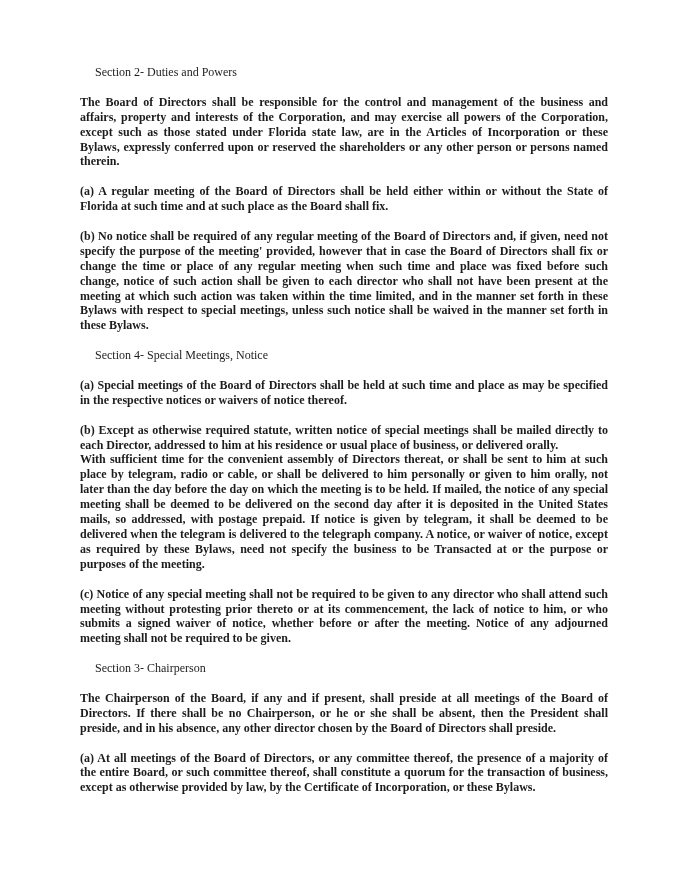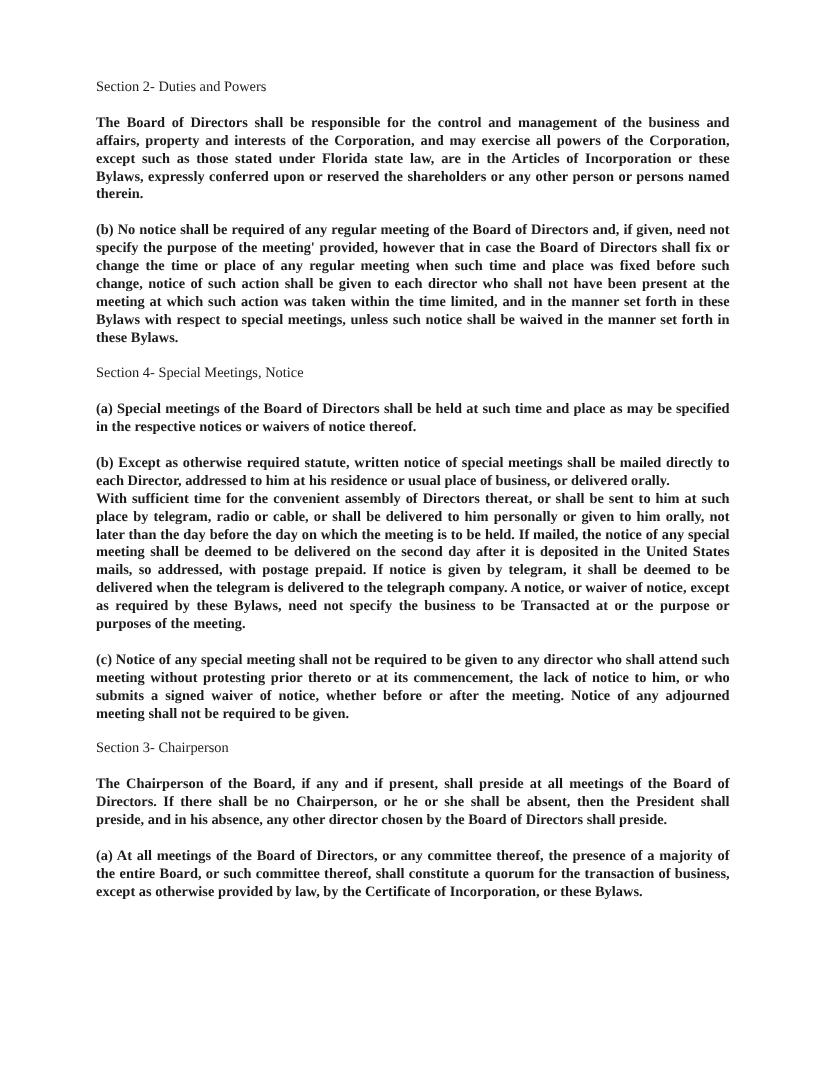--- a/index.html
+++ b/index.html
@@ -21,33 +21,35 @@
     color: #1c1c1c;
     overflow: hidden;
   }
   .block {
     margin: 0 0 14.9px 0;
     white-space: pre-line;
   }
   .heading {
     text-align: left;
     font-weight: normal;
+    margin-left: 15px;
   }
   .para {
     text-align: justify;
     font-weight: bold;
   }
 </style>
 </head>
 <body>
 
 <div class="page">
   <div class="block heading">Section 2- Duties and Powers</div>
   <div class="block para">The Board of Directors shall be responsible for the control and management of the business and affairs, property and interests of the Corporation, and may exercise all powers of the Corporation, except such as those stated under Florida state law, are in the Articles of Incorporation or these Bylaws, expressly conferred upon or reserved the shareholders or any other person or persons named therein.</div>
 
+  <div class="block para">(a) A regular meeting of the Board of Directors shall be held either within or without the State of Florida at such time and at such place as the Board shall fix.</div>
   <div class="block para">(b) No notice shall be required of any regular meeting of the Board of Directors and, if given, need not specify the purpose of the meeting' provided, however that in case the Board of Directors shall fix or change the time or place of any regular meeting when such time and place was fixed before such change, notice of such action shall be given to each director who shall not have been present at the meeting at which such action was taken within the time limited, and in the manner set forth in these Bylaws with respect to special meetings, unless such notice shall be waived in the manner set forth in these Bylaws.</div>
 
   <div class="block heading">Section 4- Special Meetings, Notice</div>
   <div class="block para">(a) Special meetings of the Board of Directors shall be held at such time and place as may be specified in the respective notices or waivers of notice thereof.</div>
   <div class="block para">(b) Except as otherwise required statute, written notice of special meetings shall be mailed directly to each Director, addressed to him at his residence or usual place of business, or delivered orally.
 With sufficient time for the convenient assembly of Directors thereat, or shall be sent to him at such place by telegram, radio or cable, or shall be delivered to him personally or given to him orally, not later than the day before the day on which the meeting is to be held.  If mailed, the notice of any special meeting shall be deemed to be delivered on the second day after it is deposited in the United States mails, so addressed, with postage prepaid.  If notice is given by telegram, it shall be deemed to be delivered when the telegram is delivered to the telegraph company.  A notice, or waiver of notice, except as required by these Bylaws, need not specify the business to be Transacted at or the purpose or purposes of the meeting.</div>
   <div class="block para">(c) Notice of any special meeting shall not be required to be given to any director who shall attend such meeting without protesting prior thereto or at its commencement, the lack of notice to him, or who submits a signed waiver of notice, whether before or after the meeting.  Notice of any adjourned meeting shall not be required to be given.</div>
 
   <div class="block heading">Section 3- Chairperson</div>
   <div class="block para">The Chairperson of the Board, if any and if present, shall preside at all meetings of the Board of Directors.  If there shall be no Chairperson, or he or she shall be absent, then the President shall preside, and in his absence, any other director chosen by the Board of Directors shall preside.</div>

